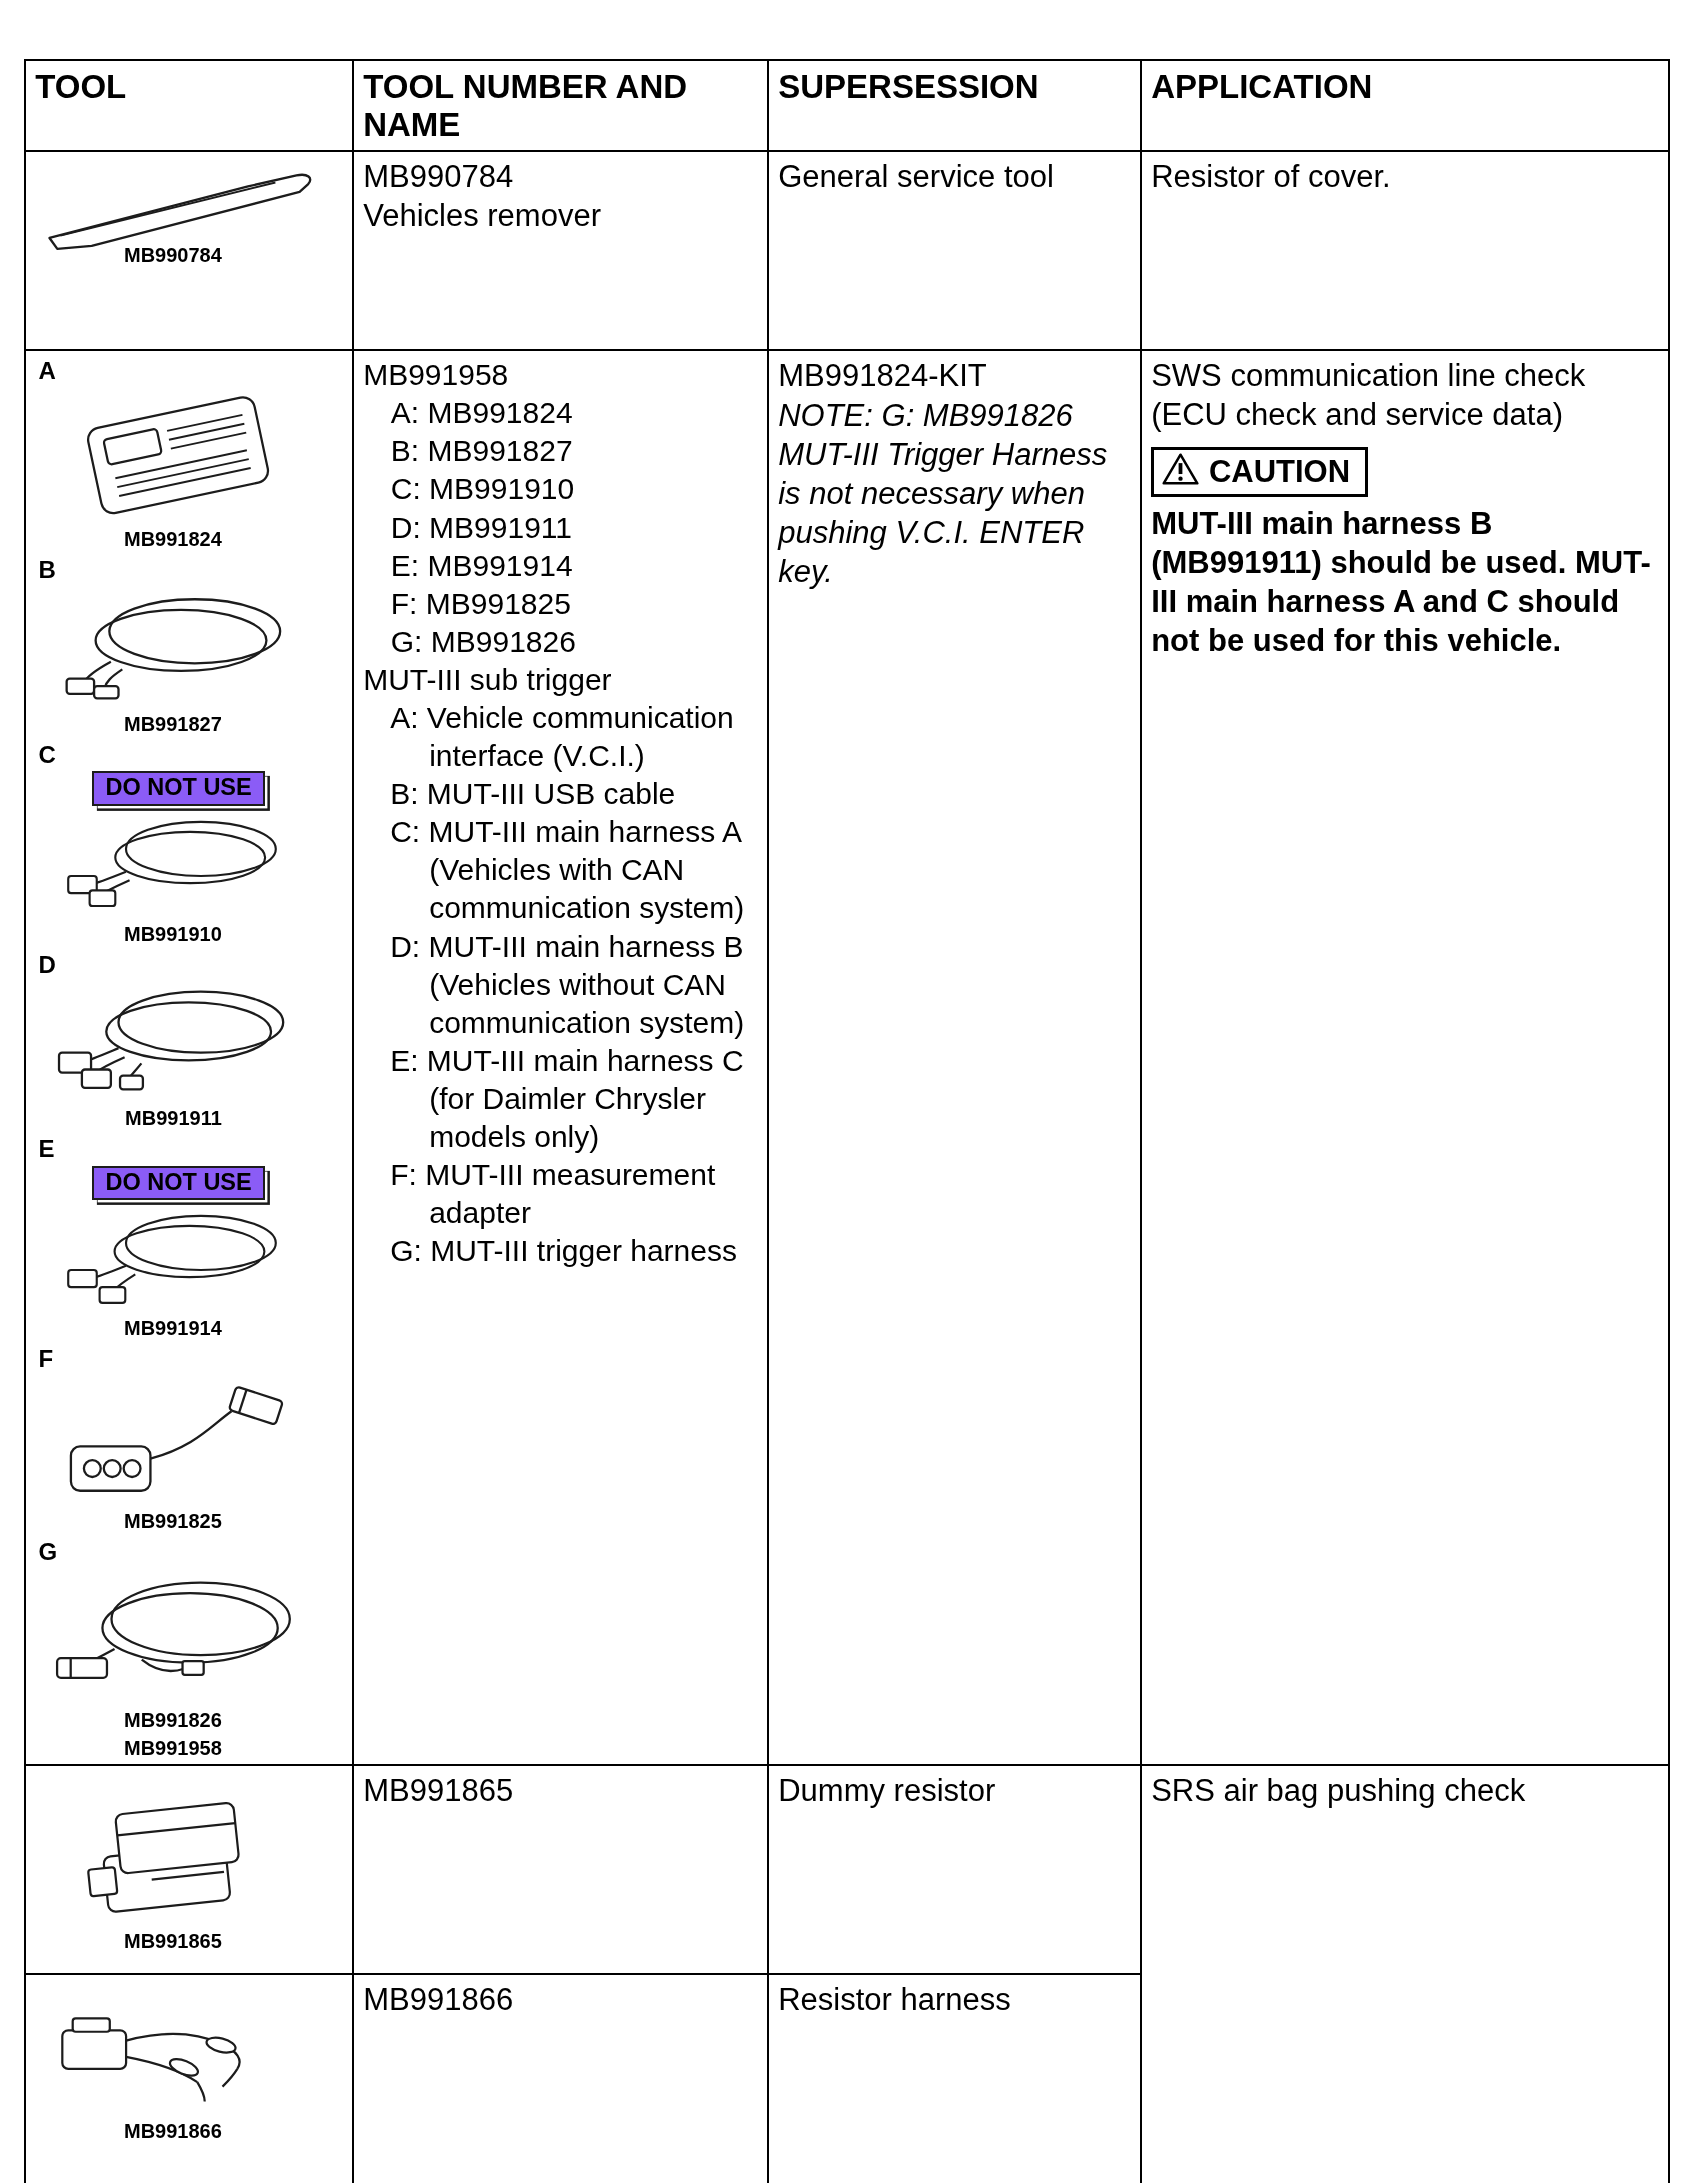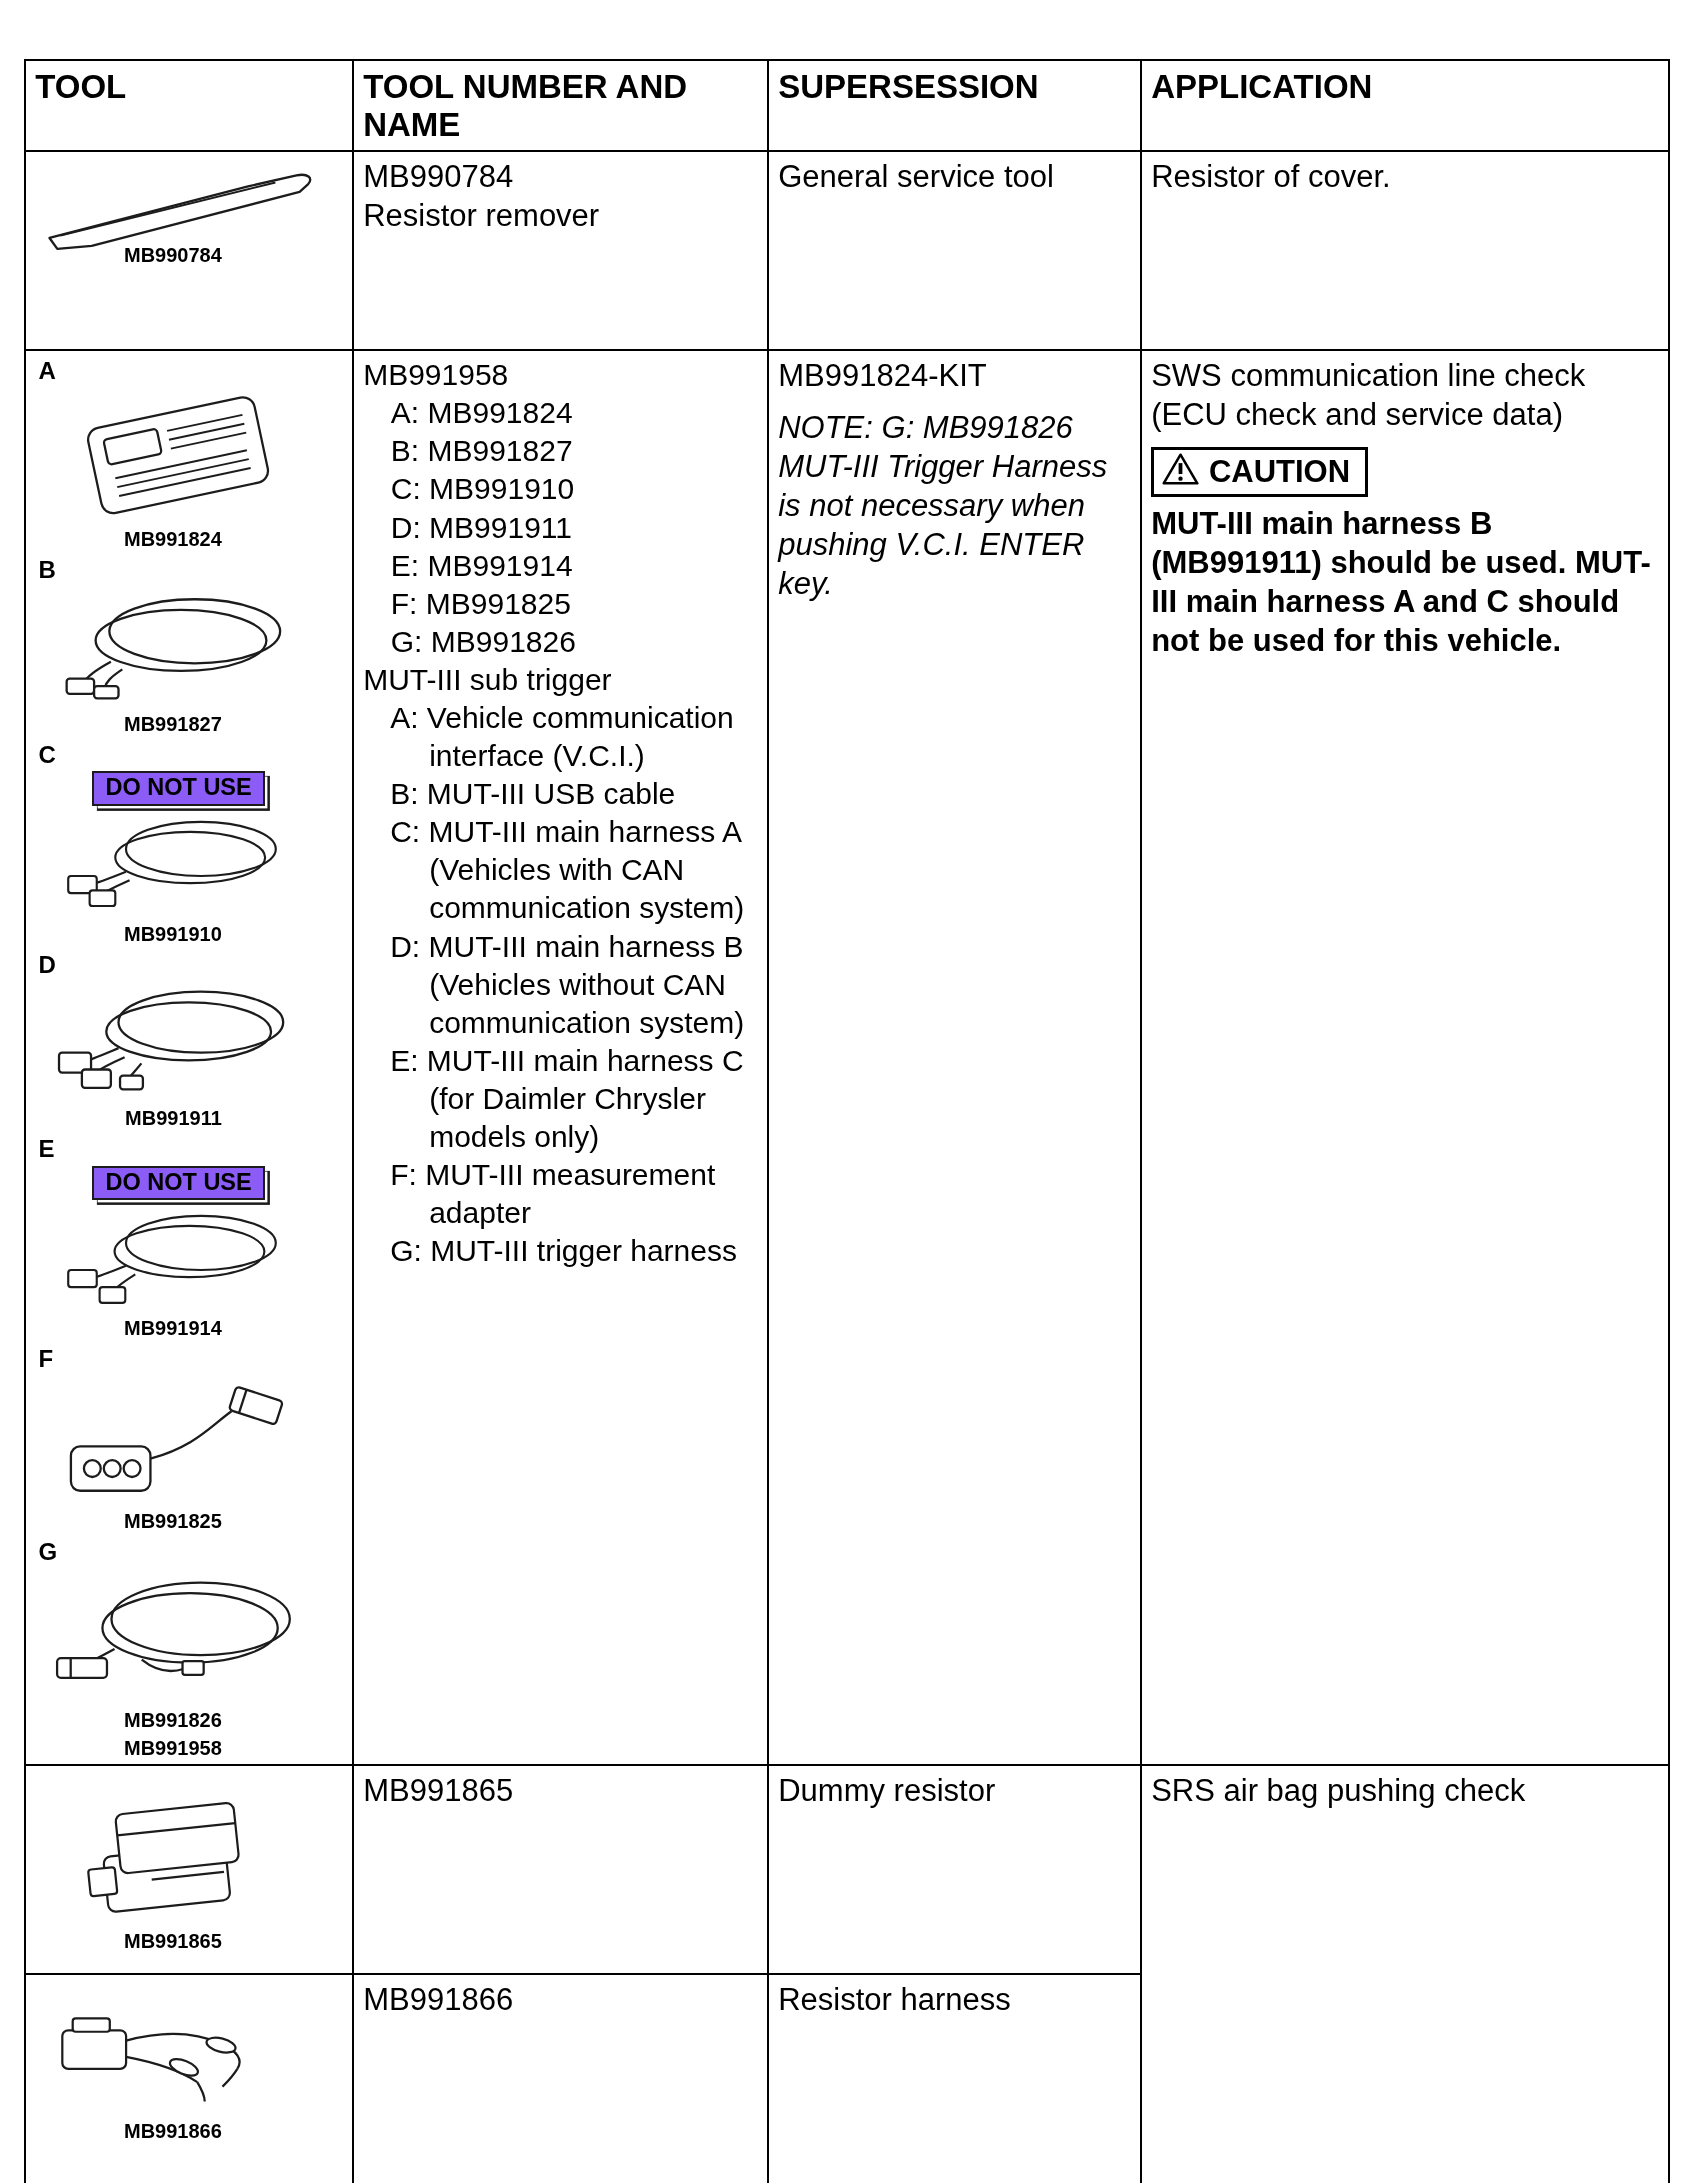--- a/index.html
+++ b/index.html
@@ -19,21 +19,21 @@
   .r2 { height:1318px; }
   .r3 { height:209px; }
   .r4 { height:258px; }
 
   .cell-text { font-size:31px; line-height:1.26; }
   .col2 { font-size:30px; line-height:1.27; }
 
   .kit-line { padding-left:27.6px; }
   .desc { padding-left:66px; text-indent:-39px; }
 
-  .note { font-style:italic; margin-top:13px; }
+  .note { font-style:italic; margin-top:1px; }
   .bold-text { font-weight:bold; }
 
   .tool-letter { font-weight:bold; font-size:24px; line-height:1; margin:8px 0 1.6px 3.2px; }
   .ill { display:block; margin:1.6px 0 0 11.3px; }
   .part-label { font-weight:bold; font-size:20px; text-align:right; padding-right:120px; margin-top:7px; line-height:1.1; }
   .assembly-label { margin-top:6.5px; }
 
   .dnu {
     display:inline-block; margin:3.2px 0 1.6px 57px;
     border:2.4px solid #1c1c1c; background:#8b5cf6;
@@ -72,21 +72,21 @@
   <tr class="r1">
     <td>
       <svg class="ill" viewBox="0 0 380 122" style="width:297px;height:97px;margin-left:1.6px">
         <path d="M16 100 L270 34 L332 20 C346 17 354 23 347 31 L336 41 L70 110 L26 114 Z" fill="#fff" stroke="#1c1c1c" stroke-width="3" stroke-linejoin="round"></path>
         <path d="M30 97 L305 29" stroke="#1c1c1c" stroke-width="2.5" fill="none"></path>
       </svg>
       <div class="part-label" style="margin-top:-11.3px">MB990784</div>
     </td>
     <td class="cell-text">
       <div>MB990784</div>
-      <div>Resistor remover</div>
+      <div>Vehicles remover</div>
     </td>
     <td class="cell-text">
       <div>General service tool</div>
     </td>
     <td class="cell-text">
       <div>Resistor of cover.</div>
     </td>
   </tr>
 
   <tr class="r2">

